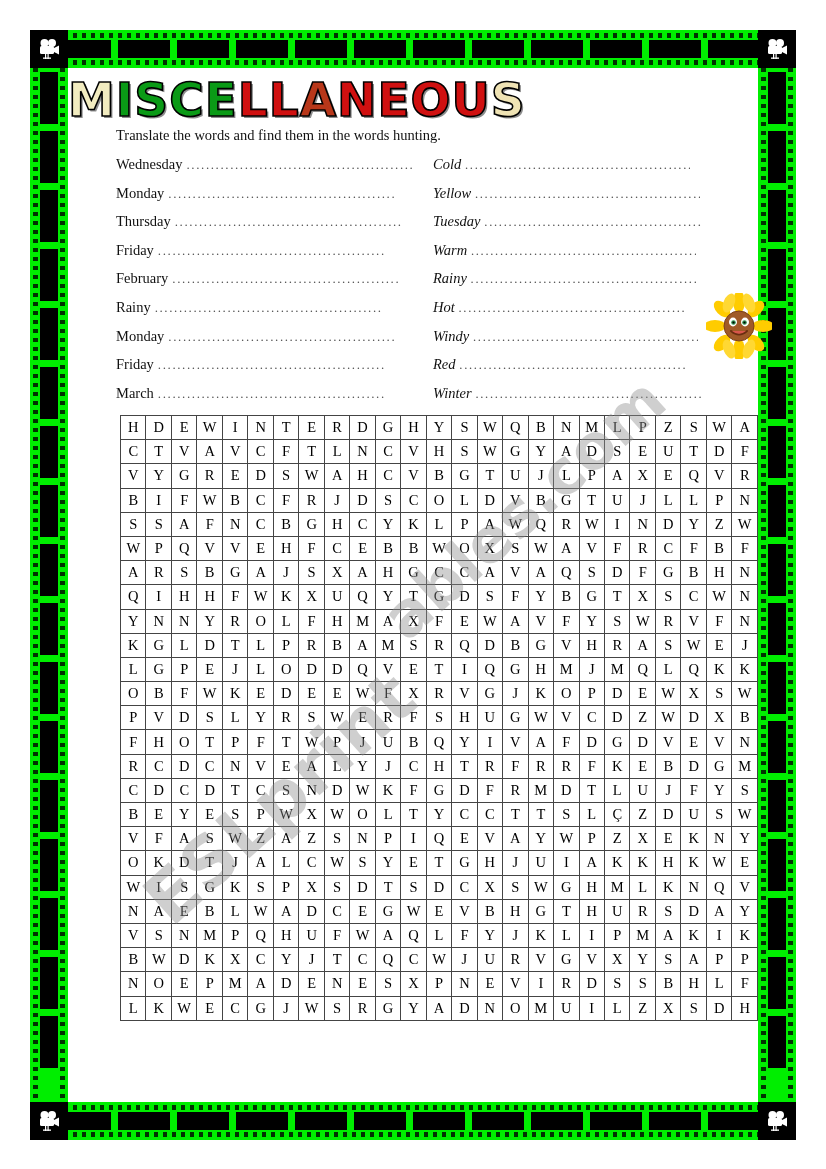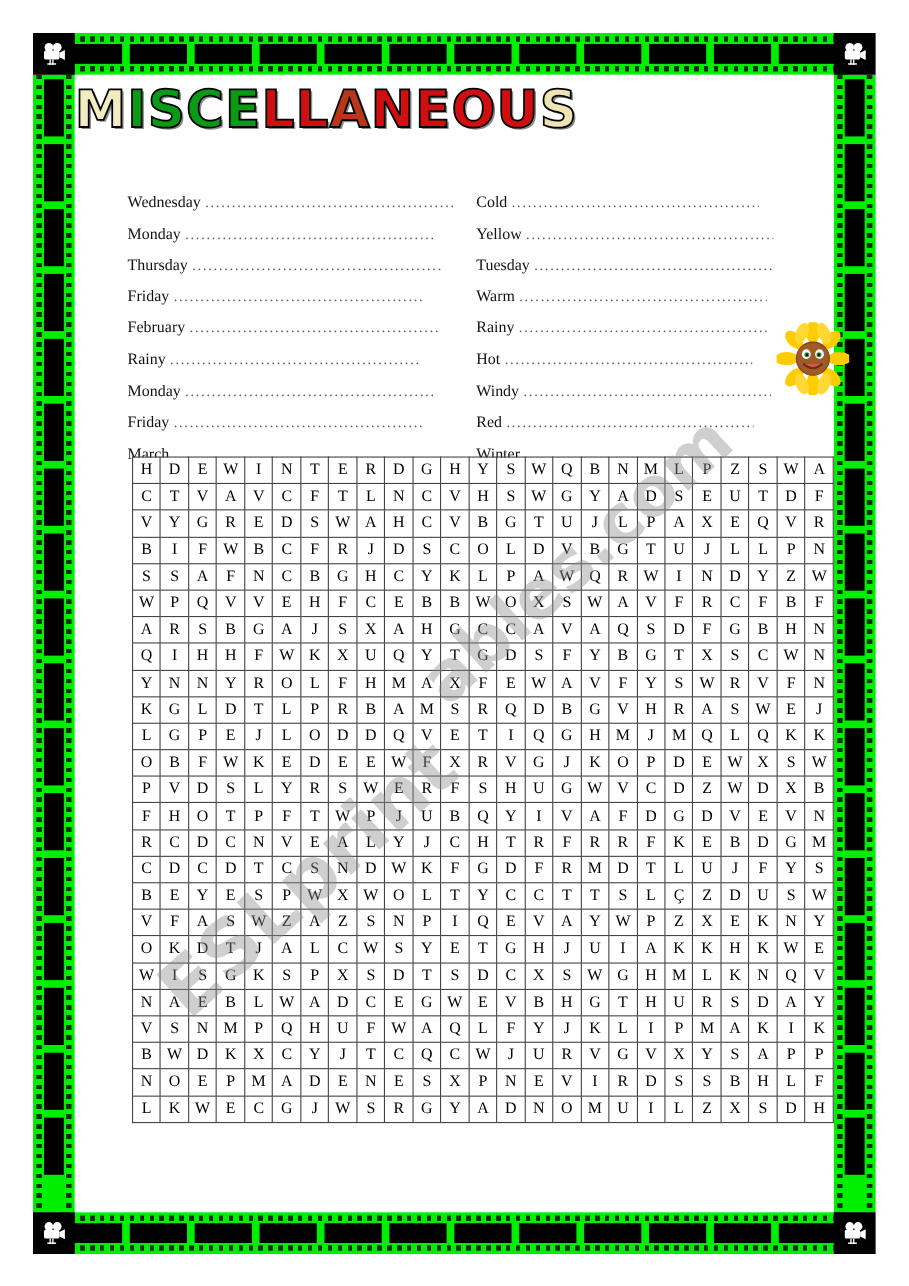--- a/index.html
+++ b/index.html
@@ -136,29 +136,29 @@
   }
 
   
   .col {
     position: absolute;
     top: 88px;
     font-size: 14.5px;
     color: #111;
   }
   .col-left  { left: 48px;  width: 300px; }
-  .col-right { left: 365px; width: 270px; }
+  .col-right { left: 365px; width: 270px; font-style: italic; }
 
   .word-row {
     display: flex;
     align-items: baseline;
     height: 28.6px;
     white-space: nowrap;
   }
-  .word-row .w { flex: 0 0 auto; margin-top: 20px; }
+  .word-row .w { flex: 0 0 auto; }
   .word-row .dots {
     flex: 1 1 auto;
     overflow: hidden;
     margin-left: 4px;
     color: #555;
     letter-spacing: 1.6px;
     font-size: 13px;
     white-space: nowrap;
   }
   .col-left  .word-row .dots { max-width: 250px; }
@@ -352,20 +352,21 @@
         <rect x="10.5" y="16" width="1.2" height="5" fill="#fff"></rect>
         <rect x="6" y="19.5" width="8" height="1.3" fill="#fff"></rect>
       </svg>
     </span>
   </div>
 
   <div id="content">
 
     <div id="title"><span class="ch" style="color: rgb(242, 236, 192);">M</span><span class="ch" style="color: rgb(10, 154, 22);">I</span><span class="ch" style="color: rgb(10, 154, 22);">S</span><span class="ch" style="color: rgb(10, 154, 22);">C</span><span class="ch" style="color: rgb(10, 154, 22);">E</span><span class="ch" style="color: rgb(208, 16, 16);">L</span><span class="ch" style="color: rgb(208, 16, 16);">L</span><span class="ch" style="color: rgb(184, 55, 26);">A</span><span class="ch" style="color: rgb(208, 16, 16);">N</span><span class="ch" style="color: rgb(208, 16, 16);">E</span><span class="ch" style="color: rgb(208, 16, 16);">O</span><span class="ch" style="color: rgb(208, 16, 16);">U</span><span class="ch" style="color: rgb(239, 227, 180);">S</span></div>
 
+    <div id="instruction">Translate the words and find them in the words hunting.</div>
 
     <div class="col col-left">
         <div class="word-row">
           <span class="w">Wednesday</span>
           <span class="dots">...............................................</span>
         </div>
         <div class="word-row">
           <span class="w">Monday</span>
           <span class="dots">...............................................</span>
         </div>

